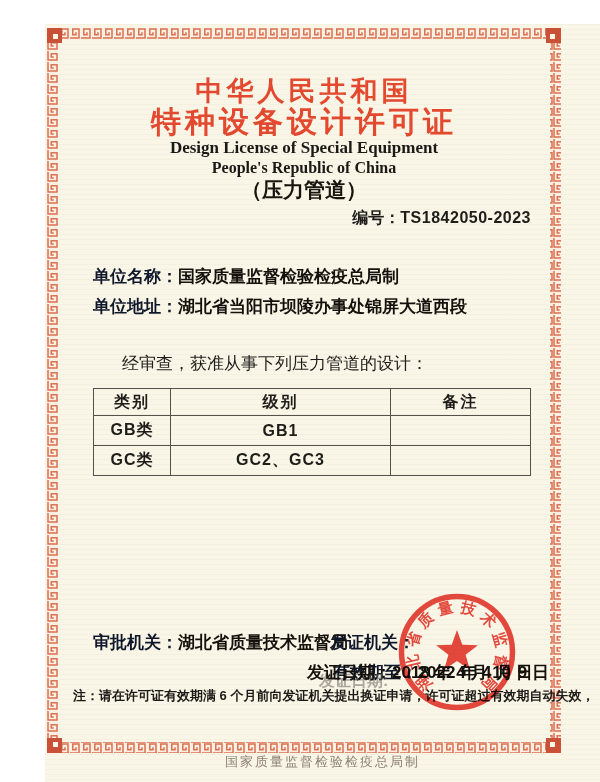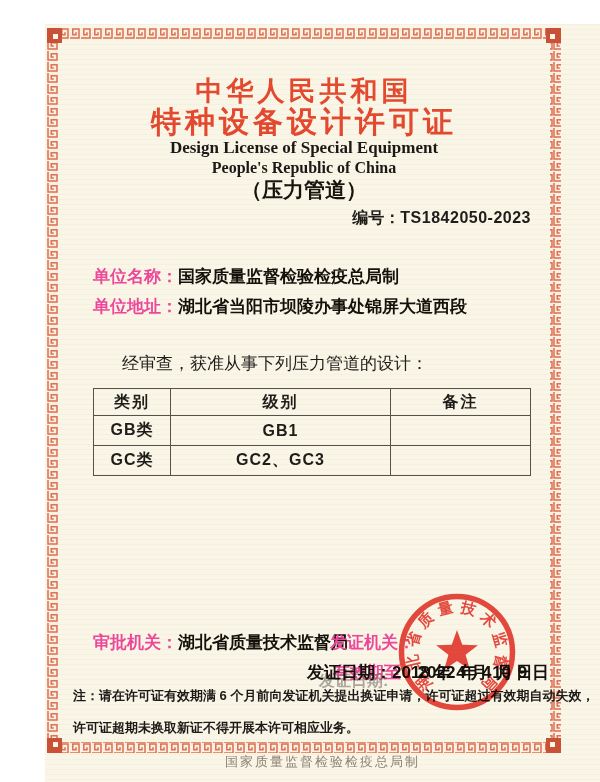--- a/index.html
+++ b/index.html
@@ -18,21 +18,21 @@
   .title-cn-1{margin-top:36px;font-size:27px;line-height:30px;font-weight:bold;letter-spacing:4px;color:#e2492e;}
   .title-cn-2{font-size:30px;line-height:32px;font-weight:bold;letter-spacing:4px;color:#e2492e;}
   .title-en{font-family:"Liberation Serif","DejaVu Serif",serif;font-weight:bold;font-size:17px;line-height:20px;color:#1b1916;}
   .title-en2{font-size:16px;}
   .subtitle-cn{font-size:21px;line-height:24px;font-weight:bold;color:#18150f;}
   .serial{margin-top:6px;text-align:right;padding-right:18px;font-size:16px;font-weight:bold;white-space:nowrap;}
   .serial .num{letter-spacing:.5px;}
   .fieldrow{margin-left:34px;font-size:17px;line-height:22px;white-space:nowrap;}
   .fieldrow.first{margin-top:37px;}
   .fieldrow.second{margin-top:8px;}
-  .label{font-weight:600;color:#ec4899;}
+  .label{font-weight:600;color:#0f172a;}
   .value{font-weight:bold;color:#14110c;}
   .review{margin-left:63px;margin-top:34px;font-size:17px;line-height:24px;font-weight:400;white-space:nowrap;}
   table.lic{border-collapse:collapse;margin-left:34px;margin-top:12px;width:437px;table-layout:fixed;}
   table.lic td,table.lic th{border:1px solid #56514a;padding:0;font-size:16px;text-align:center;vertical-align:middle;}
   table.lic th{height:26px;font-weight:600;letter-spacing:2px;}
   table.lic td{height:29px;font-weight:600;letter-spacing:1px;}
   col.c1{width:77px;} col.c2{width:220px;} col.c3{width:140px;}
   .absrow{position:absolute;left:0;width:490px;font-size:17px;line-height:22px;white-space:nowrap;}
   .row-approval{top:592px;}
   .row-dates{top:622px;text-align:right;}
@@ -136,21 +136,20 @@
     <span class="indent">
       <span class="label">有效期至：</span><span class="value">2022 年 4 月 9 日</span>
     </span>
     <span class="ghost">发证日期:</span>
     <span class="issuedate">
       <span class="value">发证日期：</span><span class="value">2018 年 4 月 10 日</span>
     </span>
   </div>
 
   <div class="note note1">注：请在许可证有效期满 6 个月前向发证机关提出换证申请，许可证超过有效期自动失效，</div>
-  <div class="note note2">许可证超期未换取新证不得开展本许可相应业务。</div>
 </div>
 
 <svg class="seal" width="124" height="124" viewBox="0 0 124 124">
   <g transform="translate(62,62)">
     <circle r="55.5" fill="none" stroke="#e63228" stroke-width="5.5"></circle>
     <polygon fill="#e63228" points="0,-22 5.3,-7.3 20.9,-6.8 8.6,2.8 12.9,17.8 0,9 -12.9,17.8 -8.6,2.8 -20.9,-6.8 -5.3,-7.3"></polygon>
     <g id="seal-arc" fill="#e63228" font-size="15" font-weight="bold" font-family="Liberation Sans, DejaVu Sans, sans-serif">
         <text transform="rotate(-133) translate(0,-40)" text-anchor="middle">湖</text>
         <text transform="rotate(-103.44444444444444) translate(0,-40)" text-anchor="middle">北</text>
         <text transform="rotate(-73.88888888888889) translate(0,-40)" text-anchor="middle">省</text>

